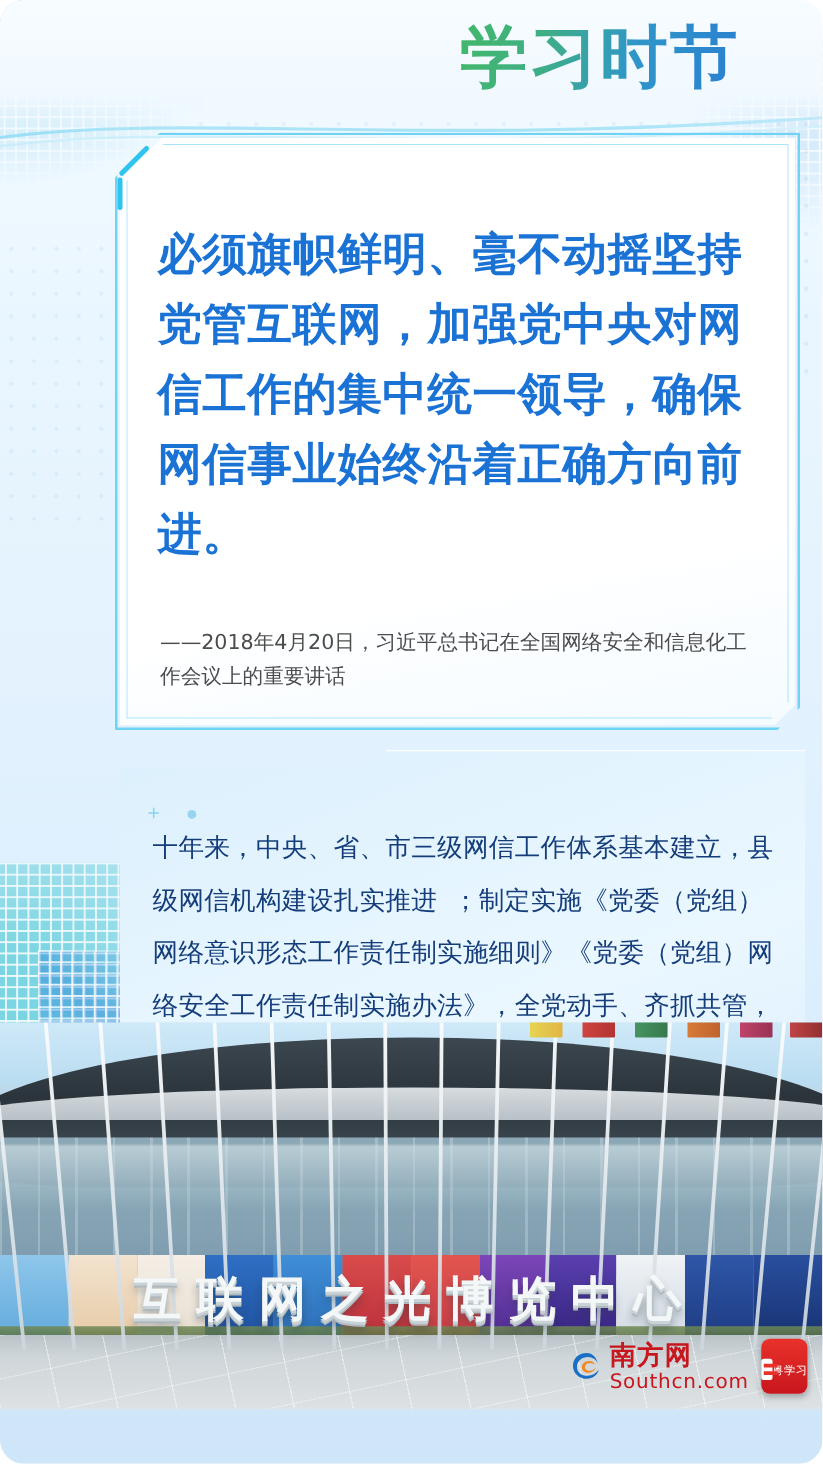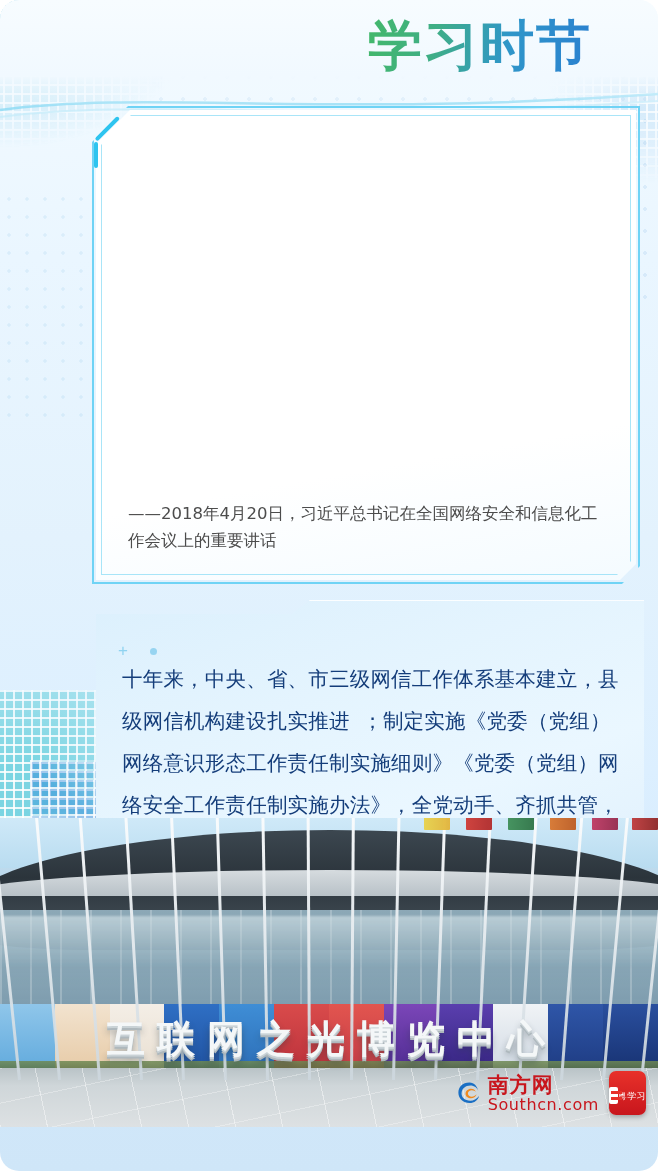--- a/index.html
+++ b/index.html
@@ -287,20 +287,21 @@
   </div>
 
   <div class="vtitle">党对网信工作的领导全面加强</div>
 
   <div class="card-quote"></div>
   <div class="card-quote-border"></div>
   <div class="corner-tl">
       <i class="a"></i>
       <i class="b"></i>
     </div>
+  <div class="quote-text">必须旗帜鲜明、毫不动摇坚持党管互联网，加强党中央对网信工作的集中统一领导，确保网信事业始终沿着正确方向前进。</div>
   <div class="quote-attrib">——2018年4月20日，习近平总书记在全国网络安全和信息化工作会议上的重要讲话</div>
 
   <div class="card-body"></div>
   <div class="card-body-plus">+</div>
   <div class="card-body-dot"></div>
   <div class="body-text">十年来，中央、省、市三级网信工作体系基本建立，县级网信机构建设扎实推进 ；制定实施《党委（党组）网络意识形态工作责任制实施细则》《党委（党组）网络安全工作责任制实施办法》，全党动手、齐抓共管，把党管互联网落到实处。</div>
 
   <div class="photo">
     <div class="sky"></div>
     <div class="roof"></div>

